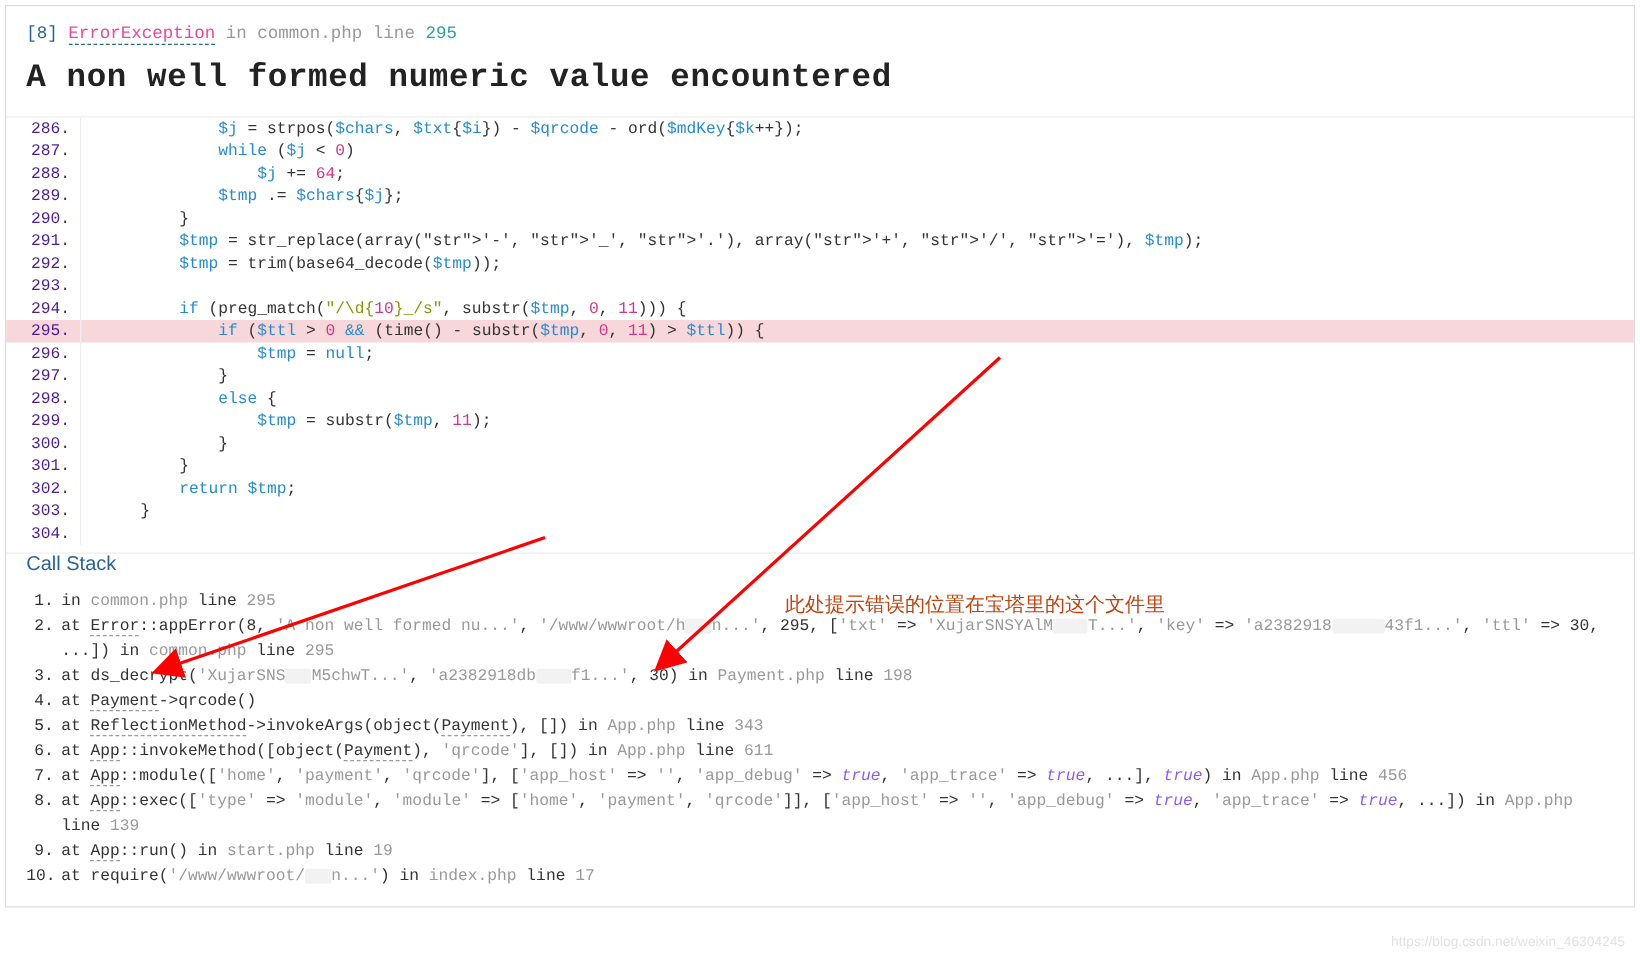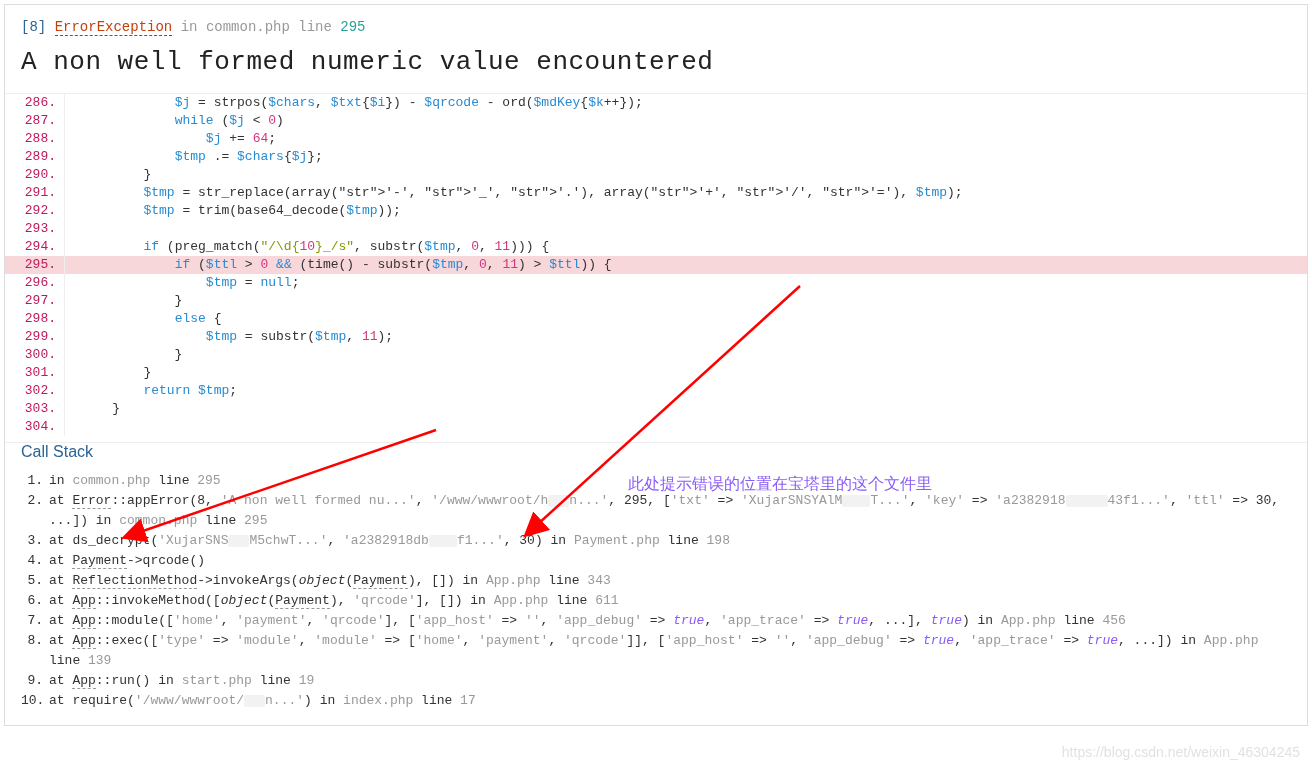--- a/index.html
+++ b/index.html
@@ -19,43 +19,43 @@
 }
 .header {
   padding: 14px 16px 10px 16px;
 }
 .header-line1 {
   font-size: 14px;
   color: #333;
   margin-bottom: 12px;
 }
 .header-line1 .errno { color: #2a6496; }
-.header-line1 .exc { color: #c2410c; border-bottom: 1px dashed #2a6496; }
+.header-line1 .exc { color: #ec4899; border-bottom: 1px dashed #2a6496; }
 .header-line1 .in { color: #999; }
 .header-line1 .file { color: #999; }
 .header-line1 .line { color: #2aa198; }
 .title {
   font-size: 26px;
-  font-weight: normal;
+  font-weight: bold;
   color: #222;
   letter-spacing: 0.5px;
   padding-bottom: 6px;
 }
 .code-block {
   border-top: 1px solid #eee;
 }
 .code-row {
   display: flex;
   line-height: 18px;
 }
 .code-row.highlight { background: #f8d7da; }
 .lineno {
   width: 60px;
   text-align: right;
-  color: #be185d;
+  color: #4c1d95;
   border-right: 1px solid #eee;
   padding-right: 8px;
   user-select: none;
 }
 .code {
   padding-left: 16px;
   white-space: pre;
   color: #333;
 }
 .kw { color: #268bd2; }
@@ -85,24 +85,24 @@
   padding-right: 6px;
 }
 .stack-text {
   flex: 1;
   color: #333;
   white-space: normal;
 }
 .stack-text .dim { color: #999; }
 .stack-text .u { border-bottom: 1px dashed #999; color: #333; }
 .stack-text .true { color: #8b5cf6; font-style: italic; }
-.stack-text .ob { font-style: italic; }
+.stack-text .ob { }
 .annotation {
   position: absolute;
-  color: #8b5cf6;
+  color: #c2410c;
   font-size: 16px;
   font-family: "Microsoft YaHei", Arial, sans-serif;
   white-space: nowrap;
 }
 .arrow {
   position: absolute;
   pointer-events: none;
 }
 .blur {
   display: inline-block;
@@ -110,21 +110,21 @@
   color: transparent;
   border-radius: 2px;
   height: 12px;
   vertical-align: middle;
 }
 .watermark {
   position: absolute;
   bottom: 8px;
   right: 12px;
   color: rgba(180,180,180,0.4);
-  font-size: 14px;
+  font-size: 11px;
   font-family: Arial, sans-serif;
 }
 </style>
 </head>
 <body>
 
 <div class="container">
   <div class="header">
     <div class="header-line1">
       <span class="errno">[8]</span>

